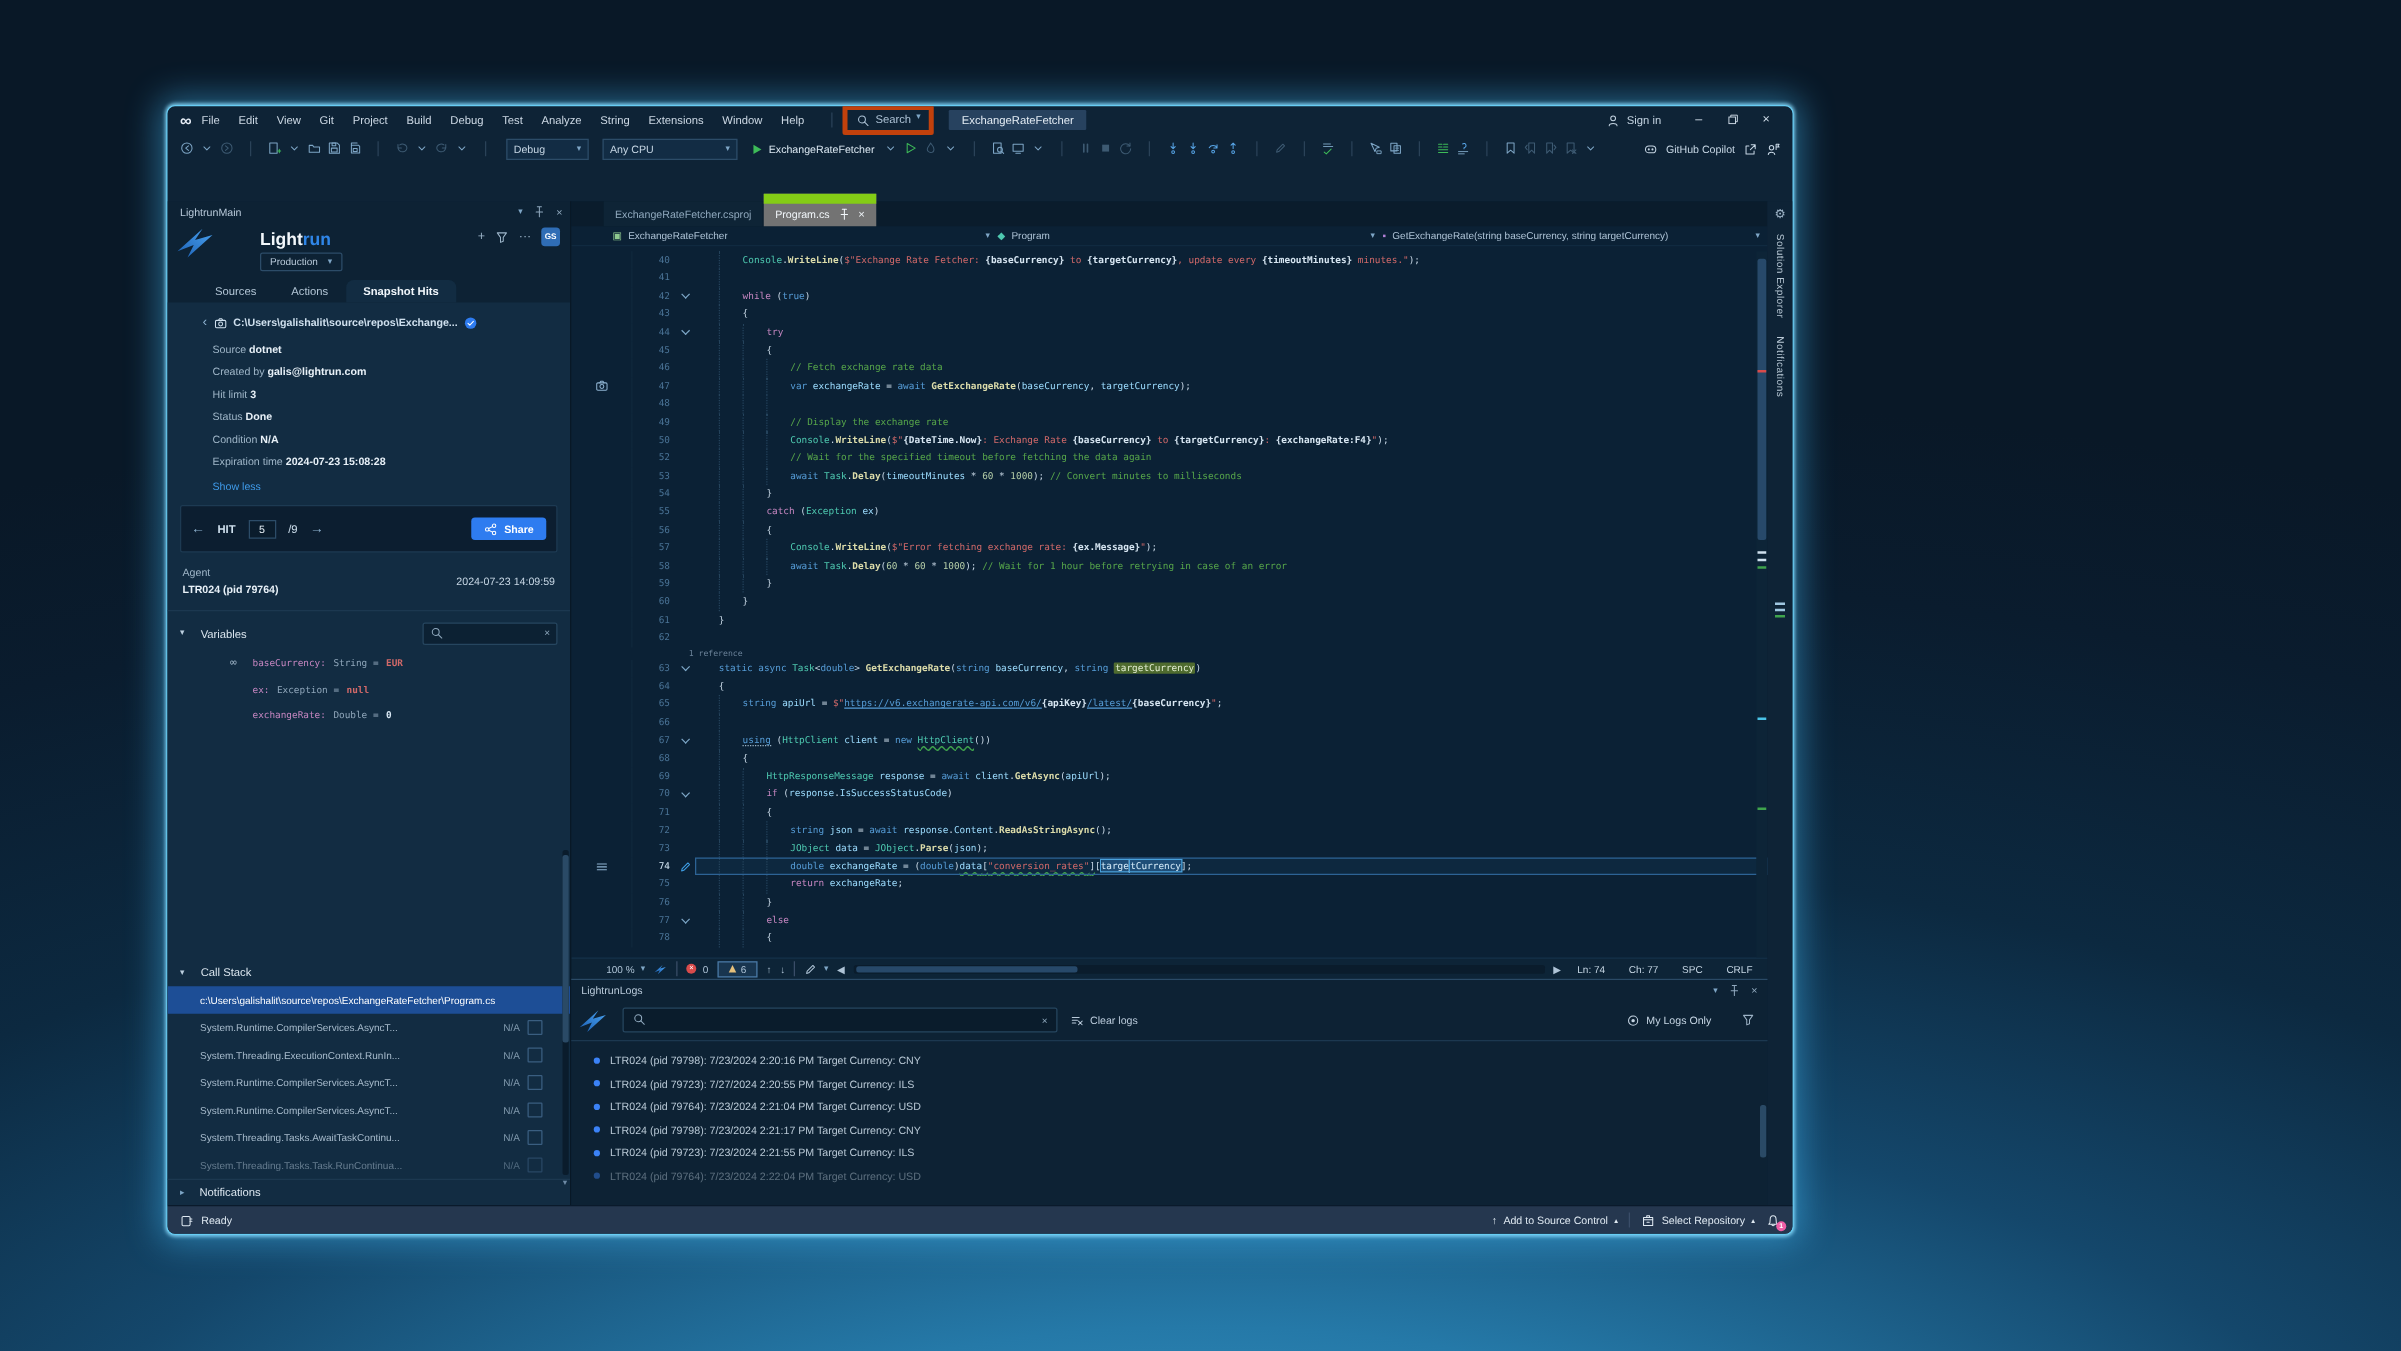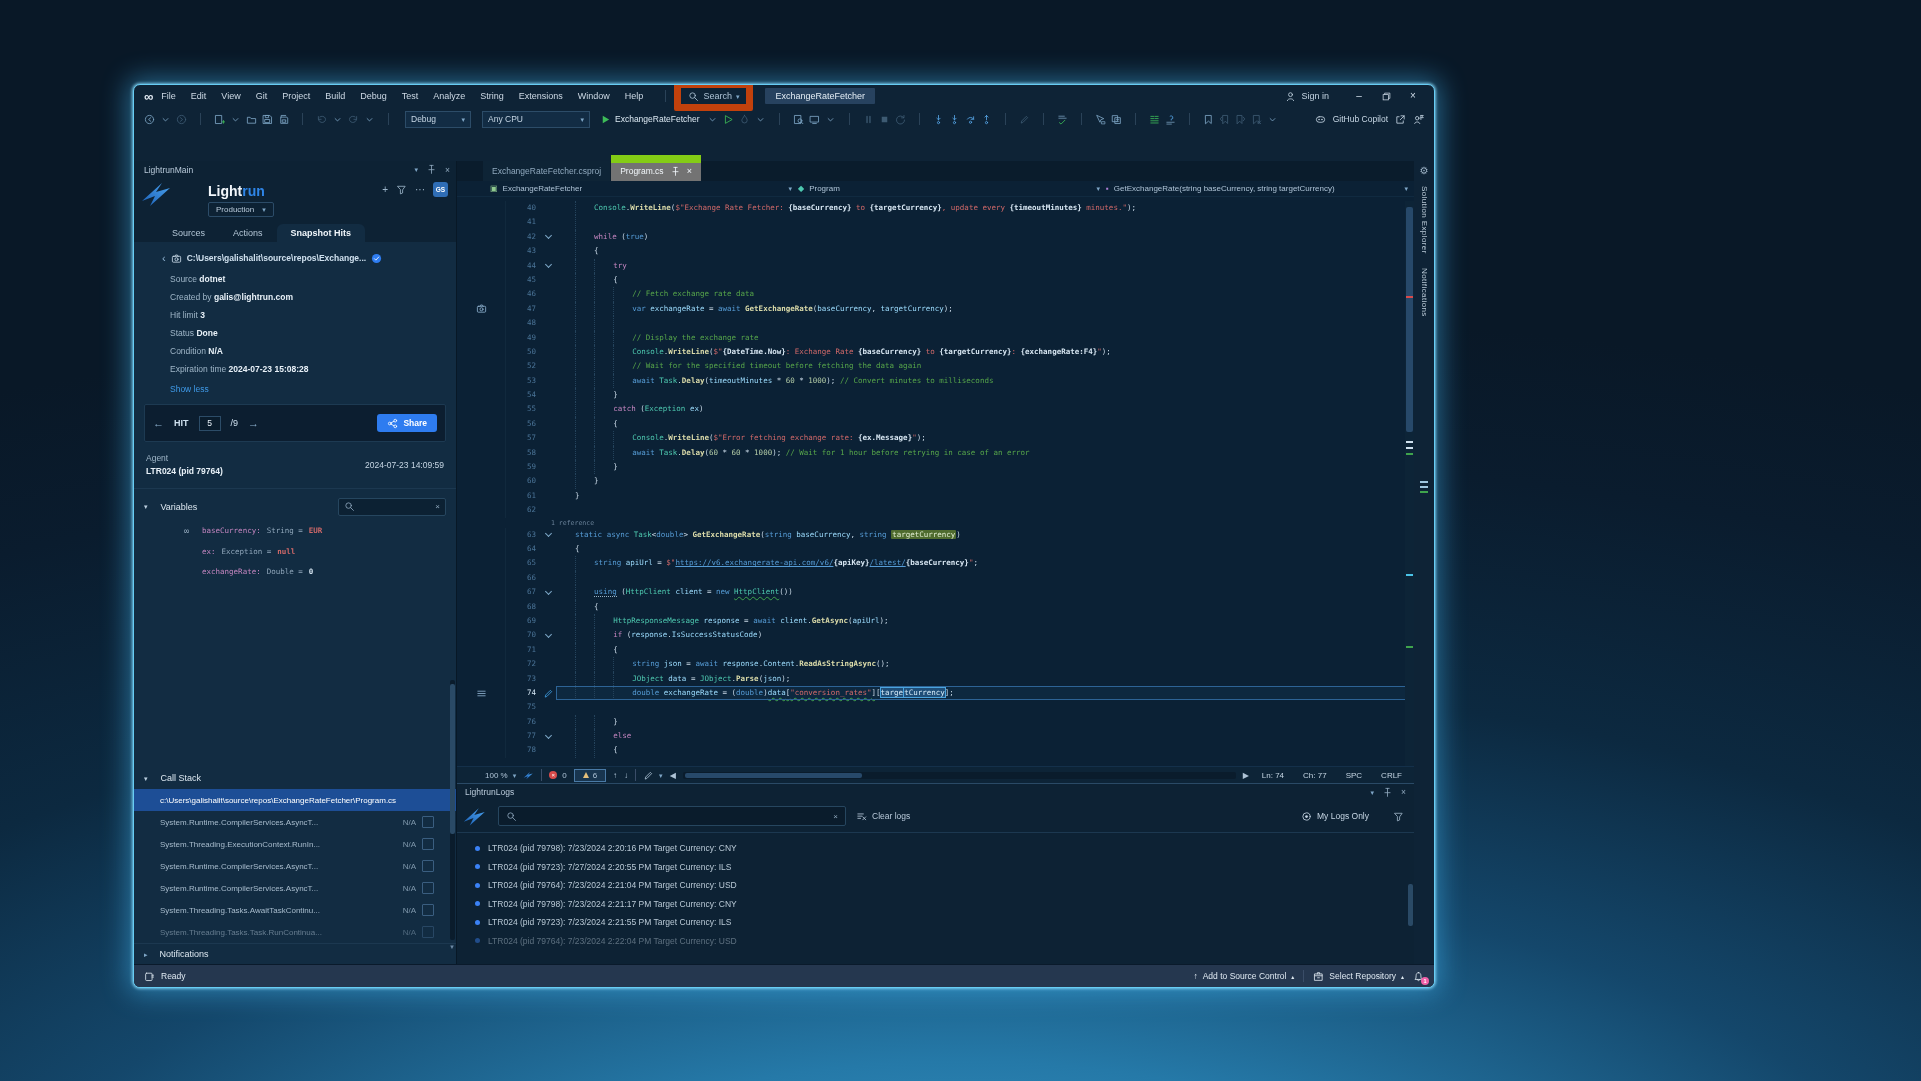--- a/index.html
+++ b/index.html
@@ -11,21 +11,21 @@
     box-shadow:0 0 26px 6px rgba(70,190,250,.45),0 0 3px 1px rgba(160,230,255,.8);}
   svg.ic{display:inline-block;vertical-align:middle;}
   .dim{opacity:.42;}
   .chevg{color:#7ea6c6;font-size:7px;line-height:1;}
   
   .titlebar{height:22px;display:flex;align-items:center;padding:0 8px;color:#cdd9e5;font-size:9px;flex:none;}
   .vslogo{font-size:13px;color:#e6edf6;margin:0 8px 0 2px;font-weight:bold;}
   .menubar{display:flex;gap:15px;margin-right:14px;}
   .menubar span{cursor:default;}
   .tb-sep{width:1px;height:12px;background:#2a4258;margin:0 8px;}
-  .tb-search{display:flex;align-items:center;gap:4px;color:#aec3d6;padding:2px 7px;border:7px solid #c2410c;border-radius:2px;}
+  .tb-search{display:flex;align-items:flex-start;gap:4px;color:#aec3d6;padding:2px 7px;border:4px solid #c2410c;border-radius:2px;}
   .proj-badge{margin-left:12px;background:#27425f;color:#e4edf5;padding:3px 10px;border-radius:1px;}
   .tb-right{margin-left:auto;display:flex;gap:1px;color:#c4d4e2;}
   .signin{display:flex;align-items:center;gap:5px;margin-right:16px;}
   .wbtn{width:26px;text-align:center;font-size:10px;color:#cfdce8;}
   
   .toolbar{height:24px;display:flex;align-items:center;padding:0 10px;flex:none;color:#7ea6c6;}
   .toolbar .grp{display:flex;align-items:center;gap:5px;}
   .tsel{display:flex;align-items:center;justify-content:space-between;border:1px solid #2c4c68;background:#122c44;
     color:#c6d6e4;font-size:8.5px;height:15px;padding:0 5px;min-width:58px;margin:0 3px;}
   .trun{display:flex;align-items:center;gap:4px;color:#dbe8f2;font-size:8.5px;margin:0 2px;}
@@ -1009,20 +1009,27 @@
                 <span class="ind"></span>
                 <span class="ind"></span>
                 <span class="ind"></span>
                 <span class="ctext"><span class="tok-k">double</span><span class="tok-p"> </span><span class="tok-v">exchangeRate</span><span class="tok-p"> = (</span><span class="tok-k">double</span><span class="tok-p">)</span><span class="tok-v sq">data</span><span class="tok-p sq">[</span><span class="tok-s sq">"conversion_rates"</span><span class="tok-p sq">]</span><span class="tok-p">[</span><span class="tok-sel">targe</span><span class="cur-caret"></span><span class="tok-sel">tCurrency</span><span class="tok-p">];</span></span>
               </span>
             </div>
             <div class="code-row">
               <span class="g-ico" style="color: rgb(143, 179, 209);"></span>
               <span class="lnum">75</span>
               <span class="lfold"></span>
+              <span class="codewrap">
+                <span class="ind"></span>
+                <span class="ind"></span>
+                <span class="ind"></span>
+                <span class="ind"></span>
+                <span class="ctext"><span class="tok-c">return</span><span class="tok-p"> </span><span class="tok-v">exchangeRate</span><span class="tok-p">;</span></span>
+              </span>
             </div>
             <div class="code-row">
               <span class="g-ico" style="color: rgb(143, 179, 209);"></span>
               <span class="lnum">76</span>
               <span class="lfold"></span>
               <span class="codewrap">
                 <span class="ind"></span>
                 <span class="ind"></span>
                 <span class="ind"></span>
                 <span class="ctext"><span class="tok-p">}</span></span>

